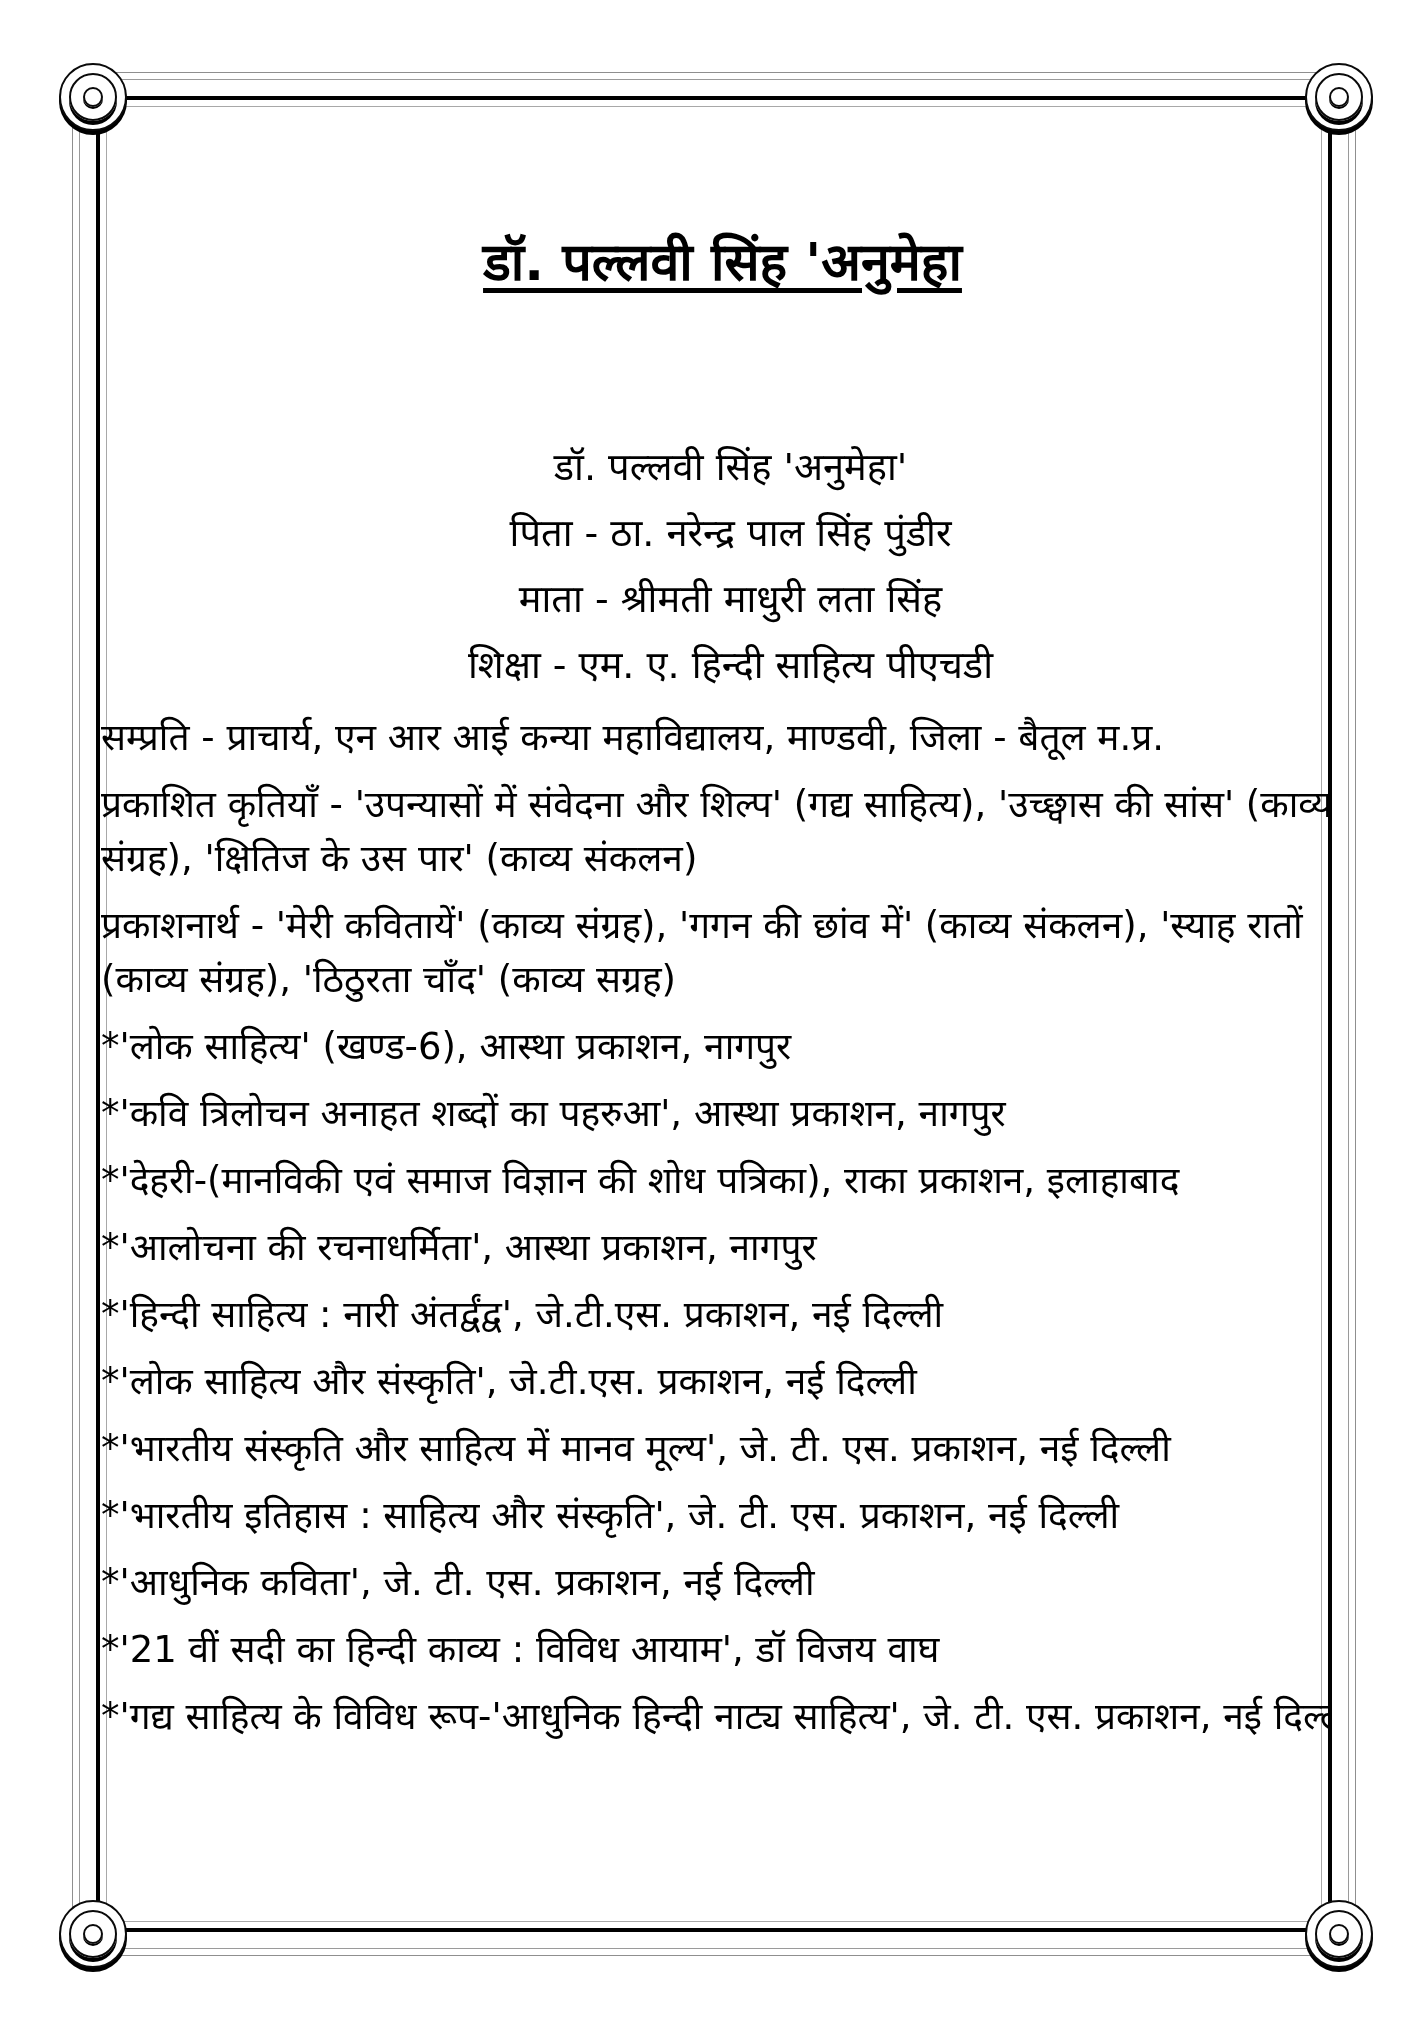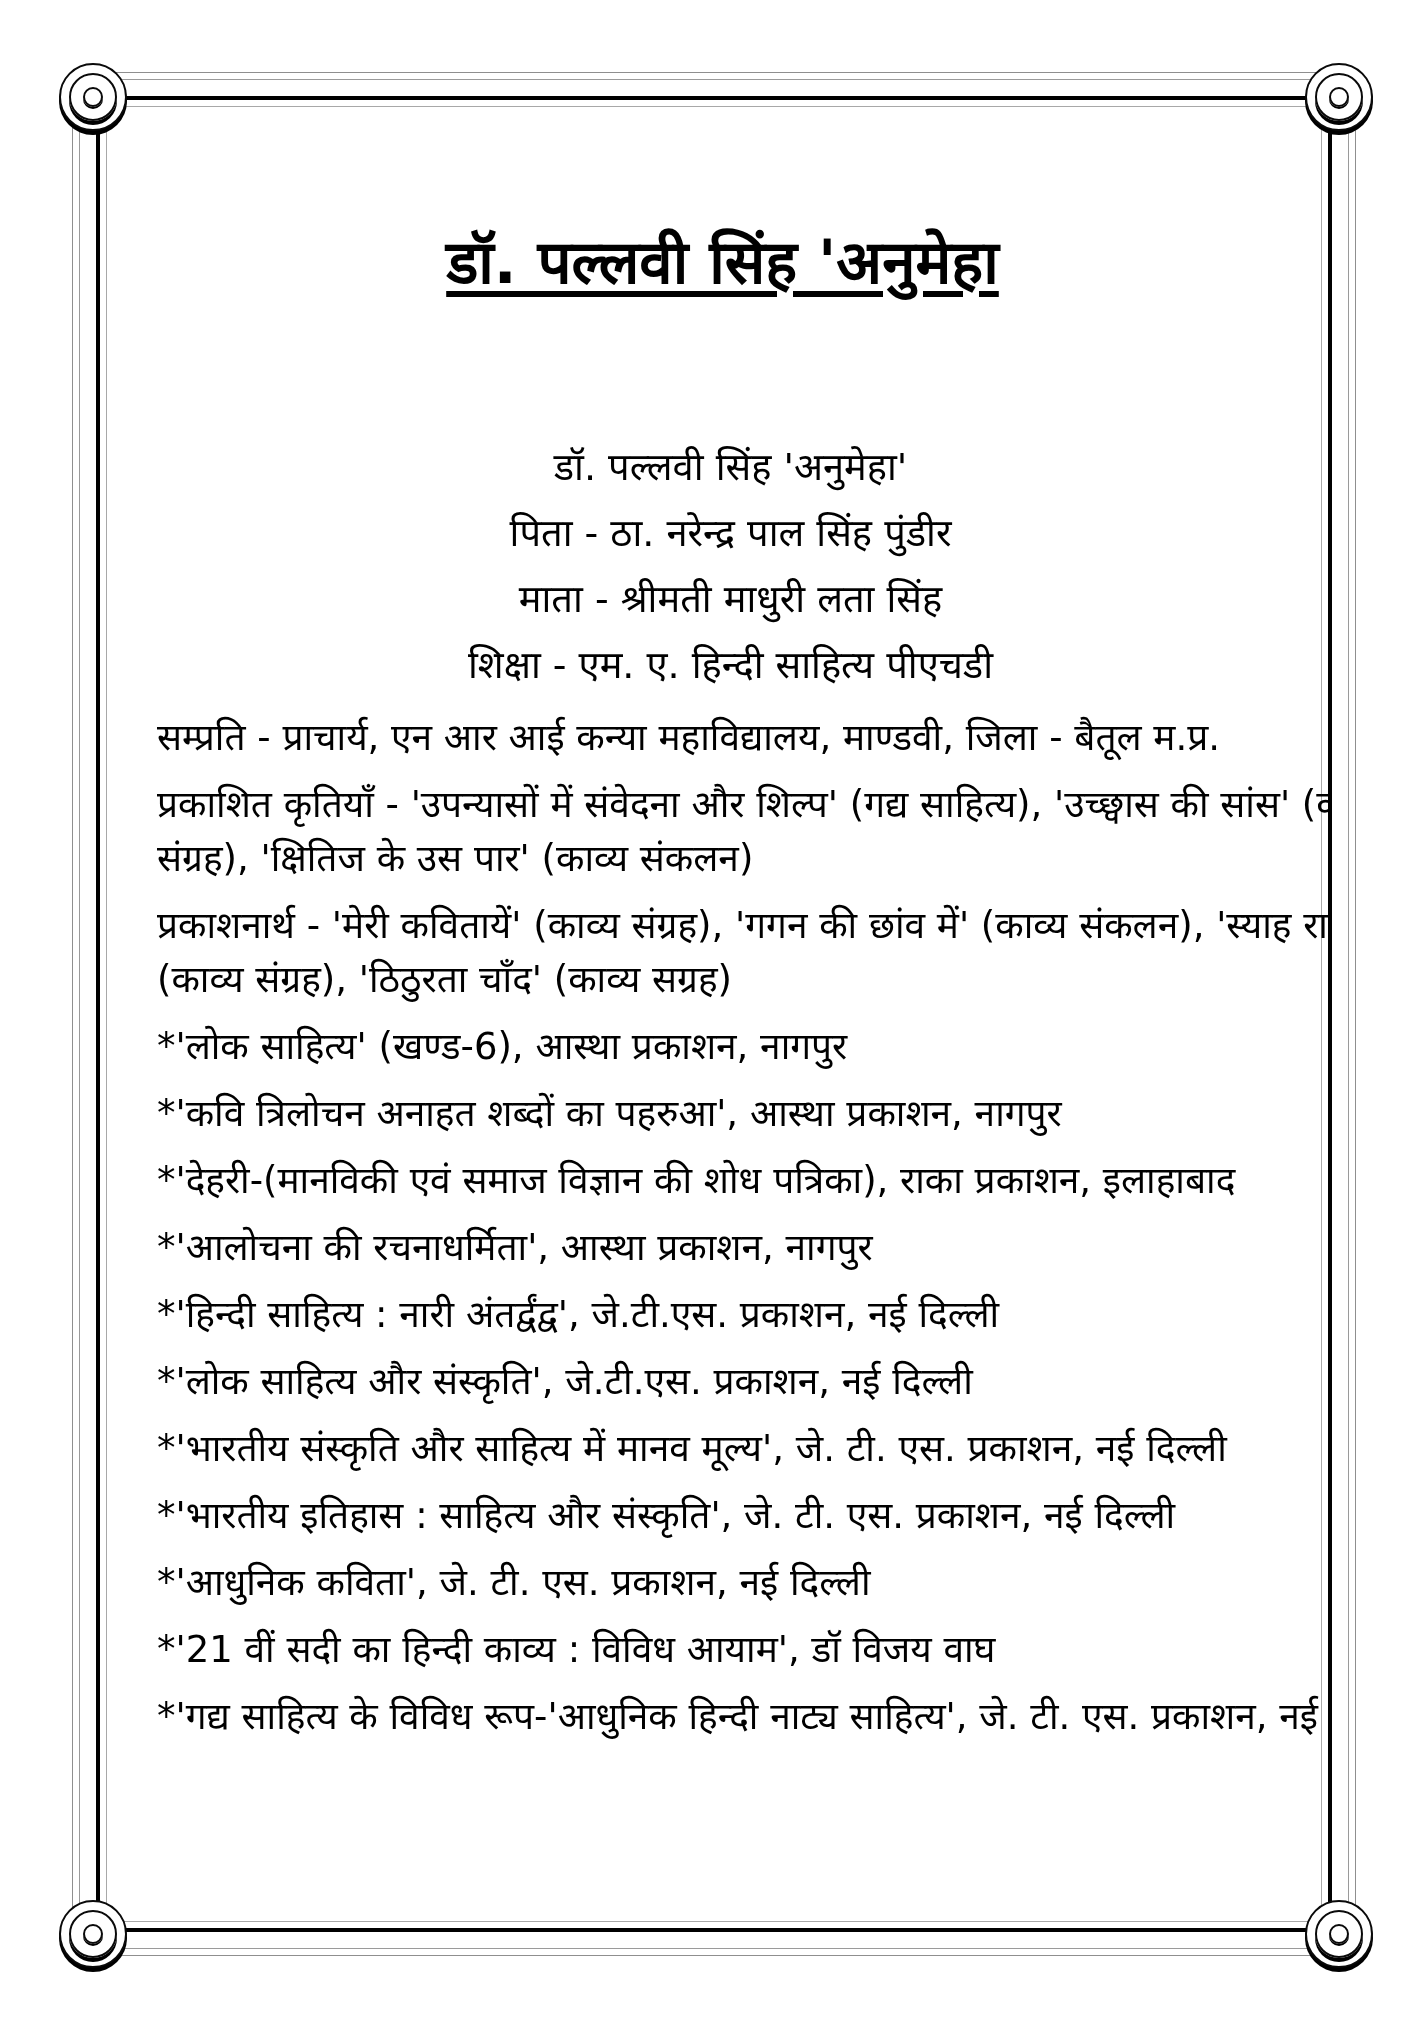--- a/index.html
+++ b/index.html
@@ -61,21 +61,21 @@
     height: 1808px;
     overflow: hidden;
   }
   .block { margin: 0; }
 
   .block.title {
     margin-top: 120px;
     text-align: center;
   }
   .block.title .line {
-    font-size: 60px;
+    font-size: 52px;
     line-height: 64px;
     font-weight: bold;
     text-decoration: underline;
     text-underline-offset: 8px;
     white-space: nowrap;
     margin-left: 12px;
   }
 
   .block.center {
     margin-top: 140px;
@@ -83,21 +83,20 @@
     padding-left: 28px; 
   }
   .block.center .line {
     font-size: 38px;
     line-height: 66px;
     white-space: nowrap;
   }
 
   .block.para {
     margin-top: 13px;
-    padding-left: 56px;
     text-align: left;
   }
   .block.para .line {
     font-size: 37px;
     line-height: 54px;
     white-space: nowrap;
   }
 </style>
 </head>
 <body>

